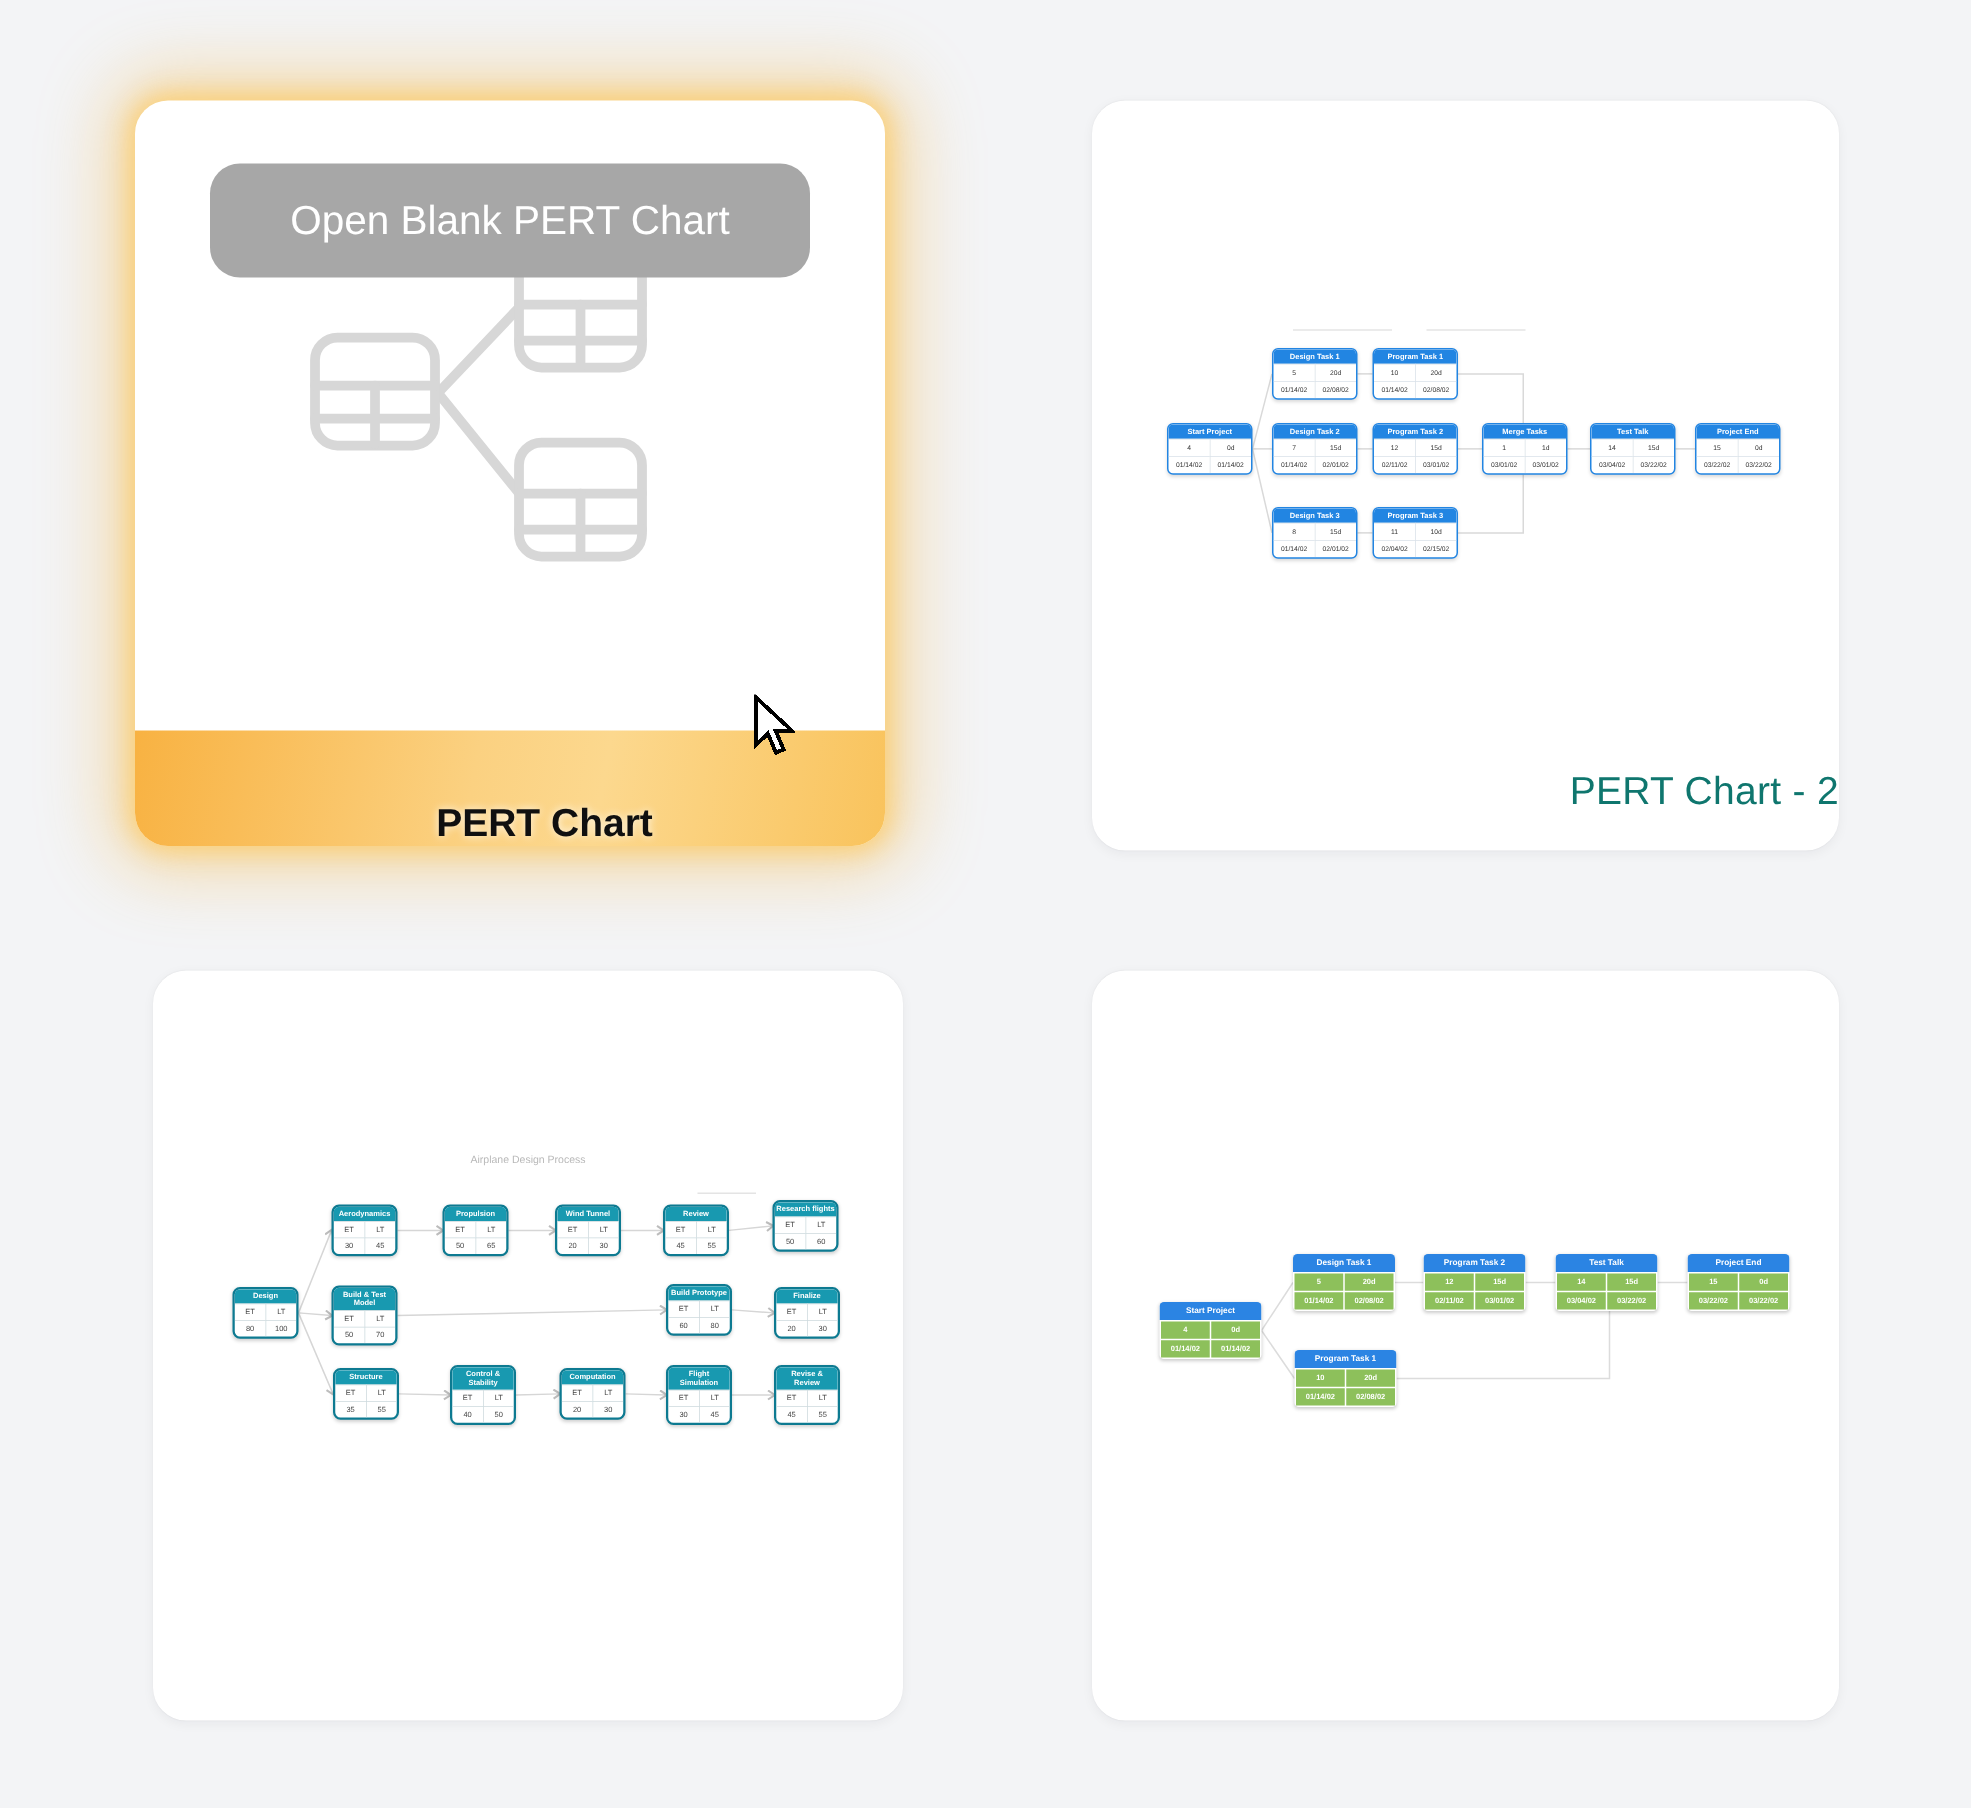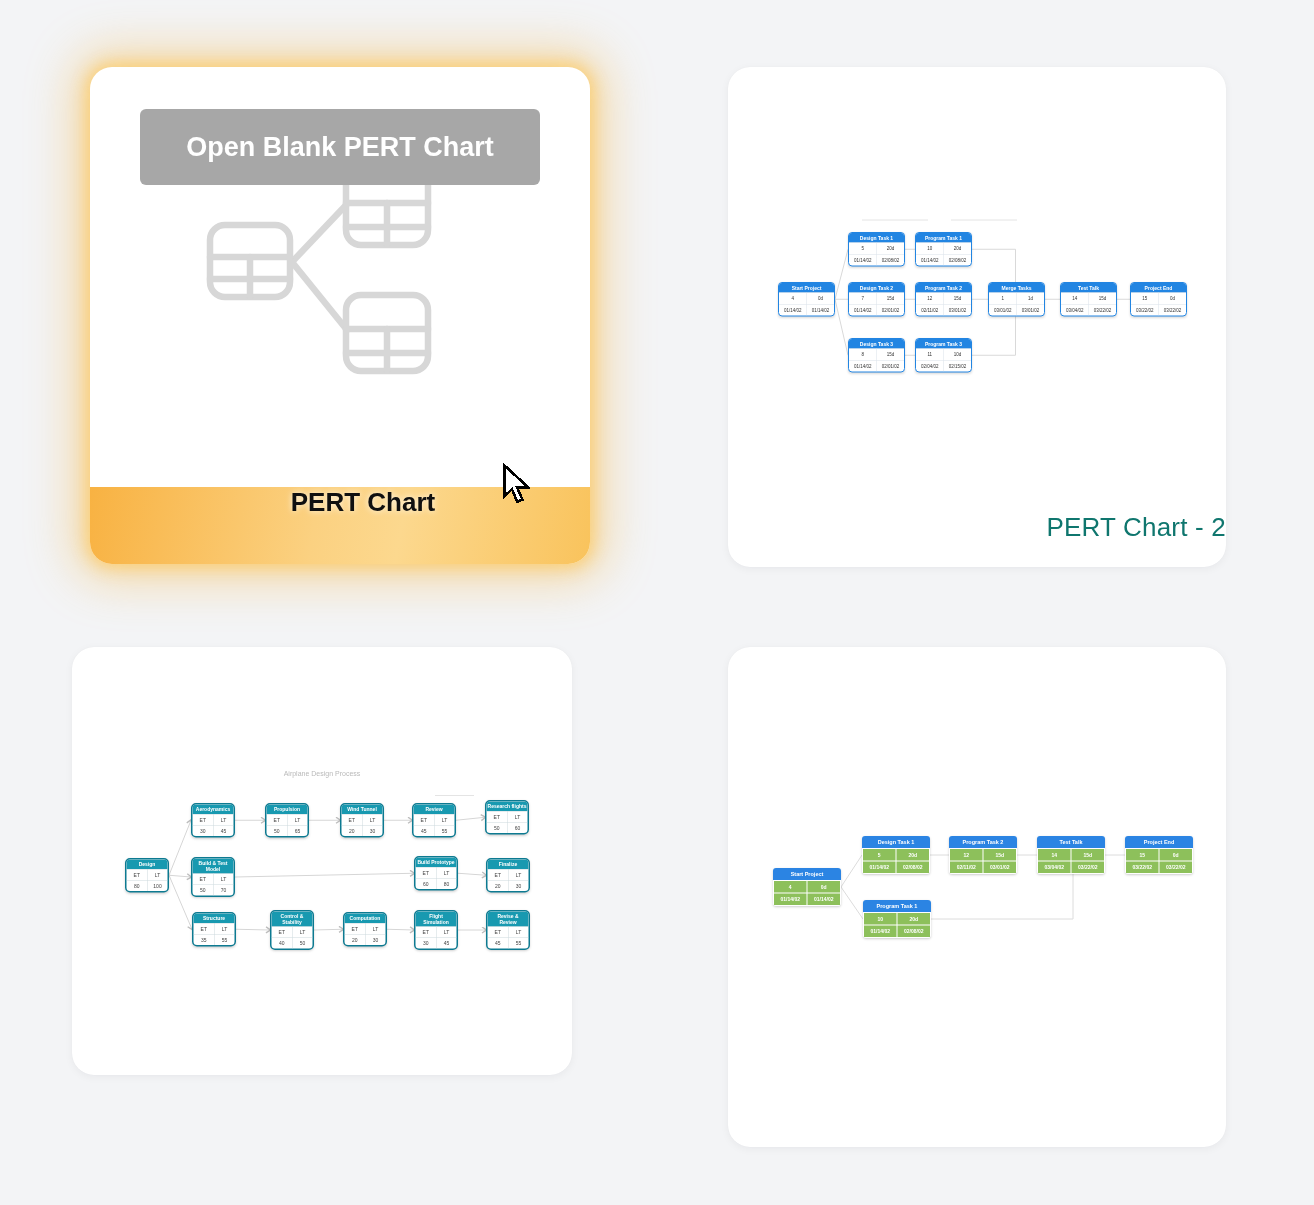--- a/index.html
+++ b/index.html
@@ -9,40 +9,40 @@
     font-family:"Liberation Sans", sans-serif;
     overflow:hidden;
   }
   .card{
     position:absolute;background:#fff;border-radius:22px;
     box-shadow:0 2px 8px rgba(16,24,40,.05), 0 0 1px rgba(0,0,0,.05);
   }
   #card-blank{left:90px;top:67px;width:500px;height:497px;
     box-shadow:0 0 16px 4px rgba(251,205,108,.85), 0 0 46px 18px rgba(245,177,52,.38);}
   #card-2{left:728px;top:67px;width:498px;height:500px;}
-  #card-3{left:72px;top:647px;width:500px;height:428px;}
+  #card-3{left:102px;top:647px;width:500px;height:500px;}
   #card-4{left:728px;top:647px;width:498px;height:500px;}
 
   .card-label{
     position:absolute;left:0;right:0;bottom:24px;text-align:right;
     font-size:26px;color:#0f766e;letter-spacing:.2px;
   }
   
   .illus{position:absolute;left:0;top:0;}
   .open-btn{
     position:absolute;left:50px;top:42px;width:400px;height:76px;
-    background:#a7a7a7;border:none;border-radius:6px;
-    color:#fff;font-size:27px;font-weight:700;font-family:"Liberation Sans",sans-serif;
+    background:#a7a7a7;border:none;border-radius:20px;
+    color:#fff;font-size:27px;font-weight:400;font-family:"Liberation Sans",sans-serif;
     cursor:pointer;
   }
   .blank-footer{
     position:absolute;left:0;right:0;bottom:0;height:77px;
     border-radius:0 0 22px 22px;
     background:linear-gradient(100deg,#f8b242 0%,#fbd181 45%,#fcd88e 62%,#f9c35c 100%);
-    display:flex;align-items:flex-start;justify-content:center;padding-left:46px;
+    display:flex;align-items:flex-end;justify-content:center;padding-left:46px;
   }
   .blank-footer span{
     font-size:26px;font-weight:700;color:#101010;
     text-shadow:0 0 6px rgba(255,255,255,.85);
   }
   
   .preview{position:absolute;inset:0;overflow:hidden;border-radius:22px;}
   .dz{position:absolute;left:0;top:0;width:996px;height:1000px;
       transform:scale(.5);transform-origin:0 0;}
   .edges{position:absolute;left:0;top:0;}

